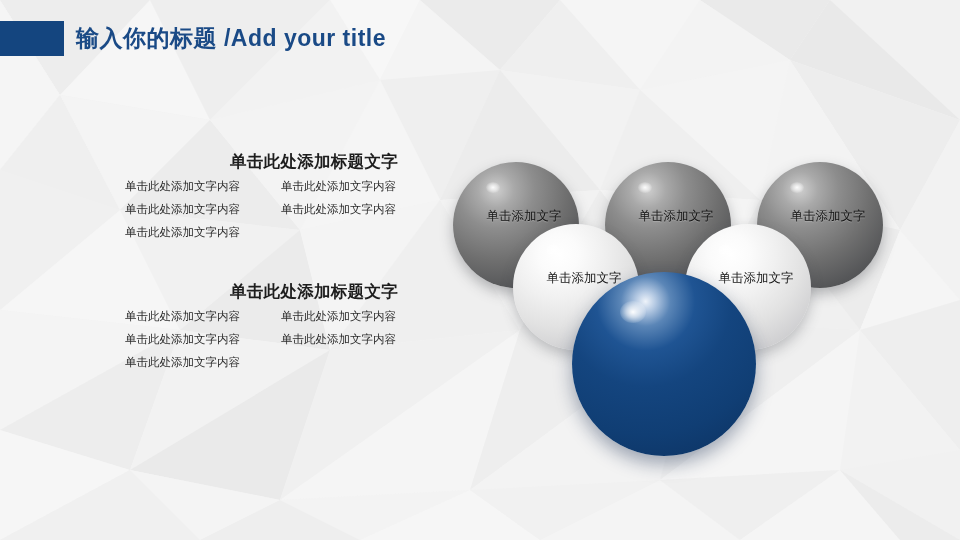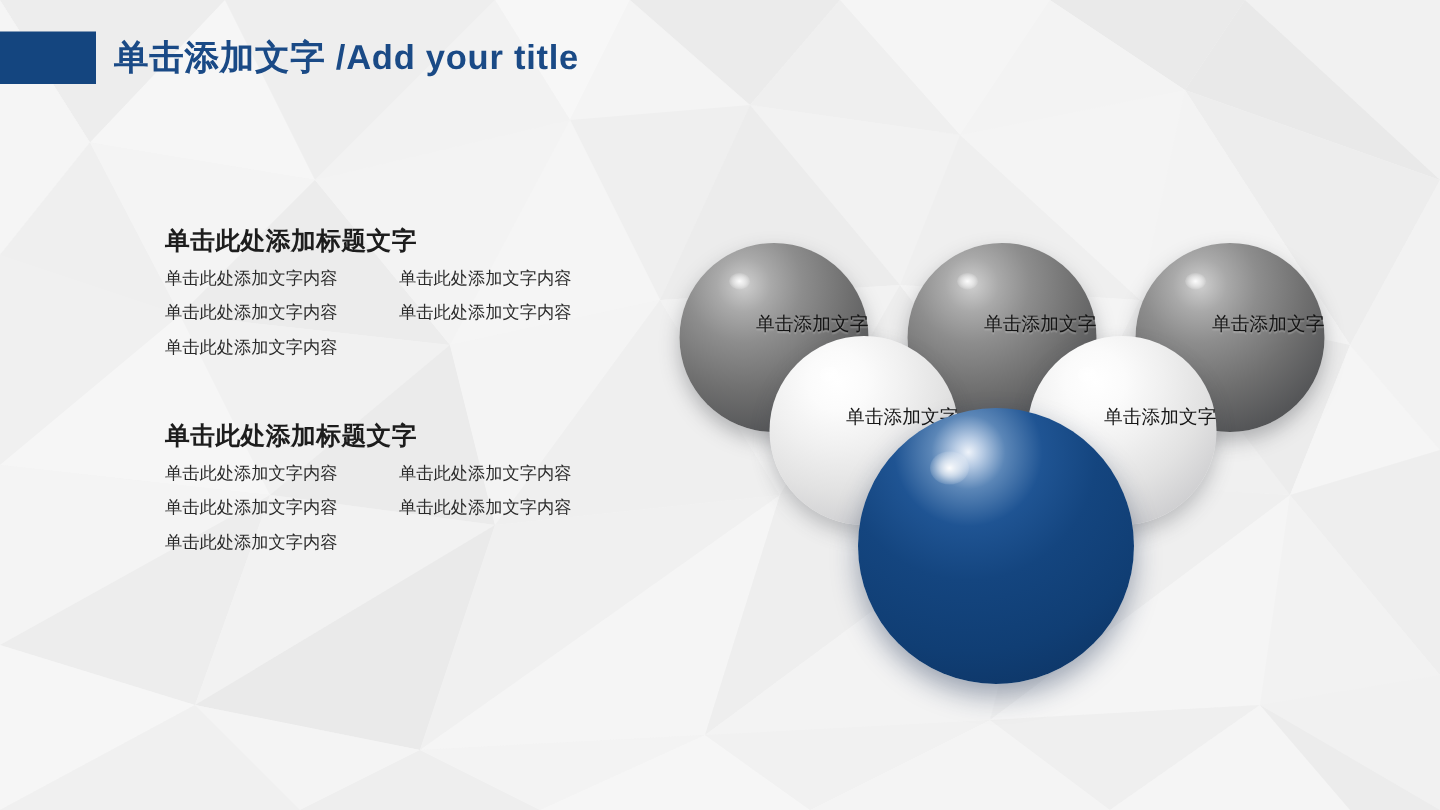--- a/index.html
+++ b/index.html
@@ -16,38 +16,38 @@
 
   
   .title-bar{position:absolute;left:0;top:21px;width:64px;height:35px;background:#14457f;}
   .title-text{
     position:absolute;left:76px;top:22px;
     font-size:23px;font-weight:700;color:#1a4a86;letter-spacing:.5px;
     white-space:nowrap;line-height:33px;
   }
 
   
-  .txt-block{position:absolute;left:110px;width:300px;}
+  .txt-block{position:absolute;left:98px;width:300px;text-align:right;}
   .blk1{top:150px;}
   .blk2{top:280px;}
   .blk-head{
     font-size:16.5px;font-weight:700;color:#1d1d1d;
     line-height:22px;margin:0 0 7px 0;letter-spacing:.3px;white-space:nowrap;
   }
   .blk-rows{display:block;}
   .blk-row{display:flex;gap:14px;margin-bottom:9px;}
   .blk-cell{
     font-size:11.5px;color:#2b2b2b;line-height:14px;white-space:nowrap;
     width:142px;
   }
 
   
   .sphere{position:absolute;border-radius:50%;}
   .sph-label{
-    position:absolute;left:16px;right:0;text-align:right;
+    position:absolute;left:16px;right:0;text-align:center;
     white-space:nowrap;pointer-events:none;
   }
 
   
   .grey{
     width:126px;height:126px;
     background:
       radial-gradient(circle at 34% 22%, #cfcfcf 0%, #a9a9a9 14%, #8d8d8d 30%, #6f6f6f 55%, #555658 78%, #45474a 100%);
     box-shadow:0 6px 13px rgba(60,62,68,.34);
   }
@@ -166,21 +166,21 @@
         <polygon points="660,480 740,540 540,540" fill="#f4f4f4"></polygon>
         <polygon points="660,480 840,470 740,540" fill="#efefef"></polygon>
         <polygon points="840,470 900,540 740,540" fill="#f5f5f5"></polygon>
         <polygon points="840,470 960,450 960,540" fill="#f1f1f1"></polygon>
         <polygon points="840,470 960,540 900,540" fill="#ececec"></polygon>
       </g>
     </svg>
   </div>
 
   <div class="title-bar"></div>
-  <div class="title-text">单击添加文字 /Add your title</div>
+  <div class="title-text">输入你的标题 /Add your title</div>
 
   <div class="txt-block blk1">
     <div class="blk-head">单击此处添加标题文字</div>
     <div class="blk-rows">
       <div class="blk-row">
         <div class="blk-cell">单击此处添加文字内容</div>
         <div class="blk-cell">单击此处添加文字内容</div>
       </div>
       <div class="blk-row">
         <div class="blk-cell">单击此处添加文字内容</div>

